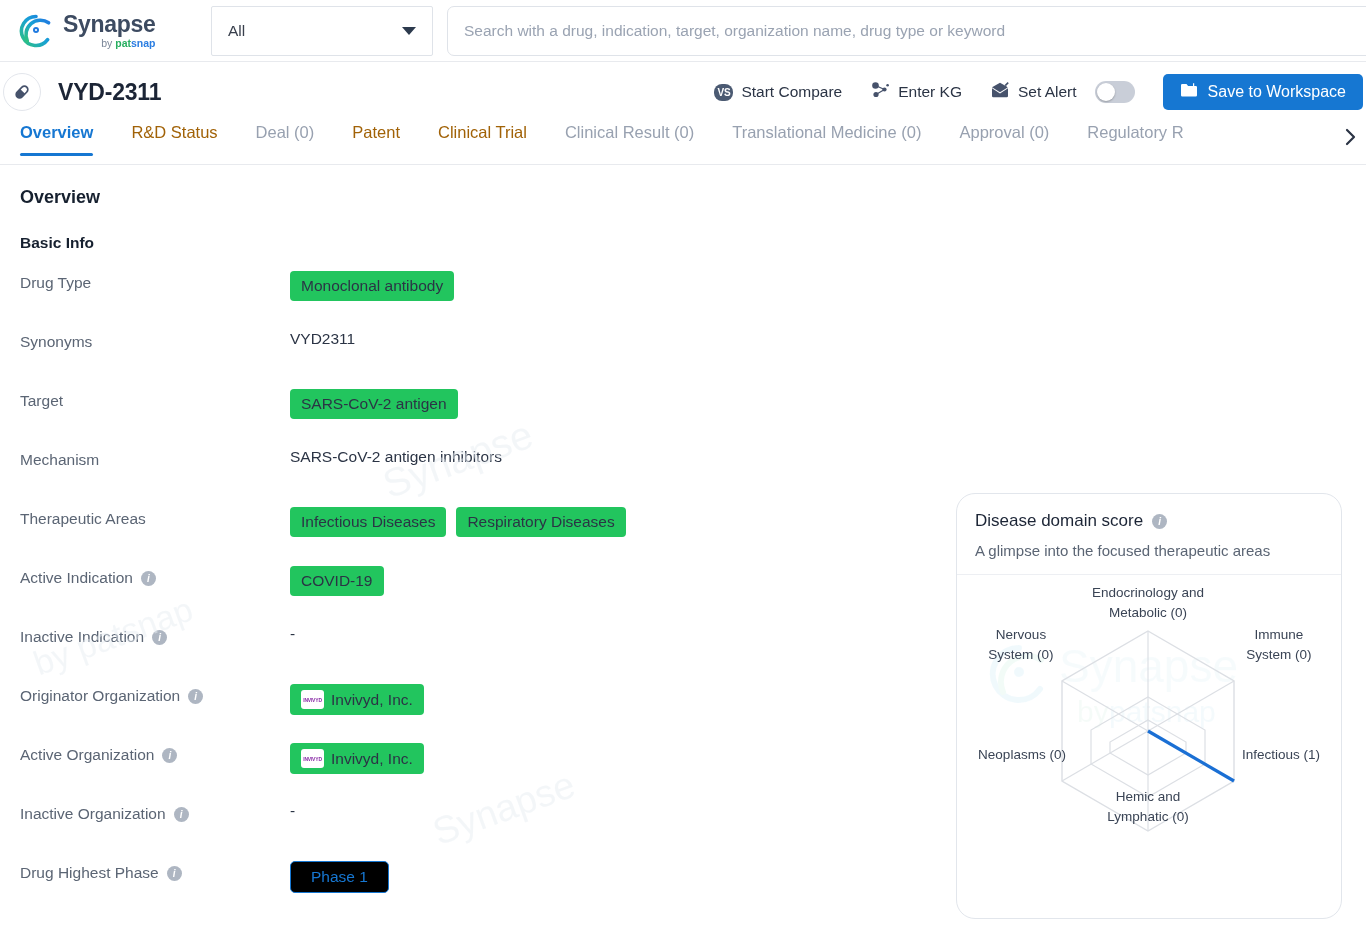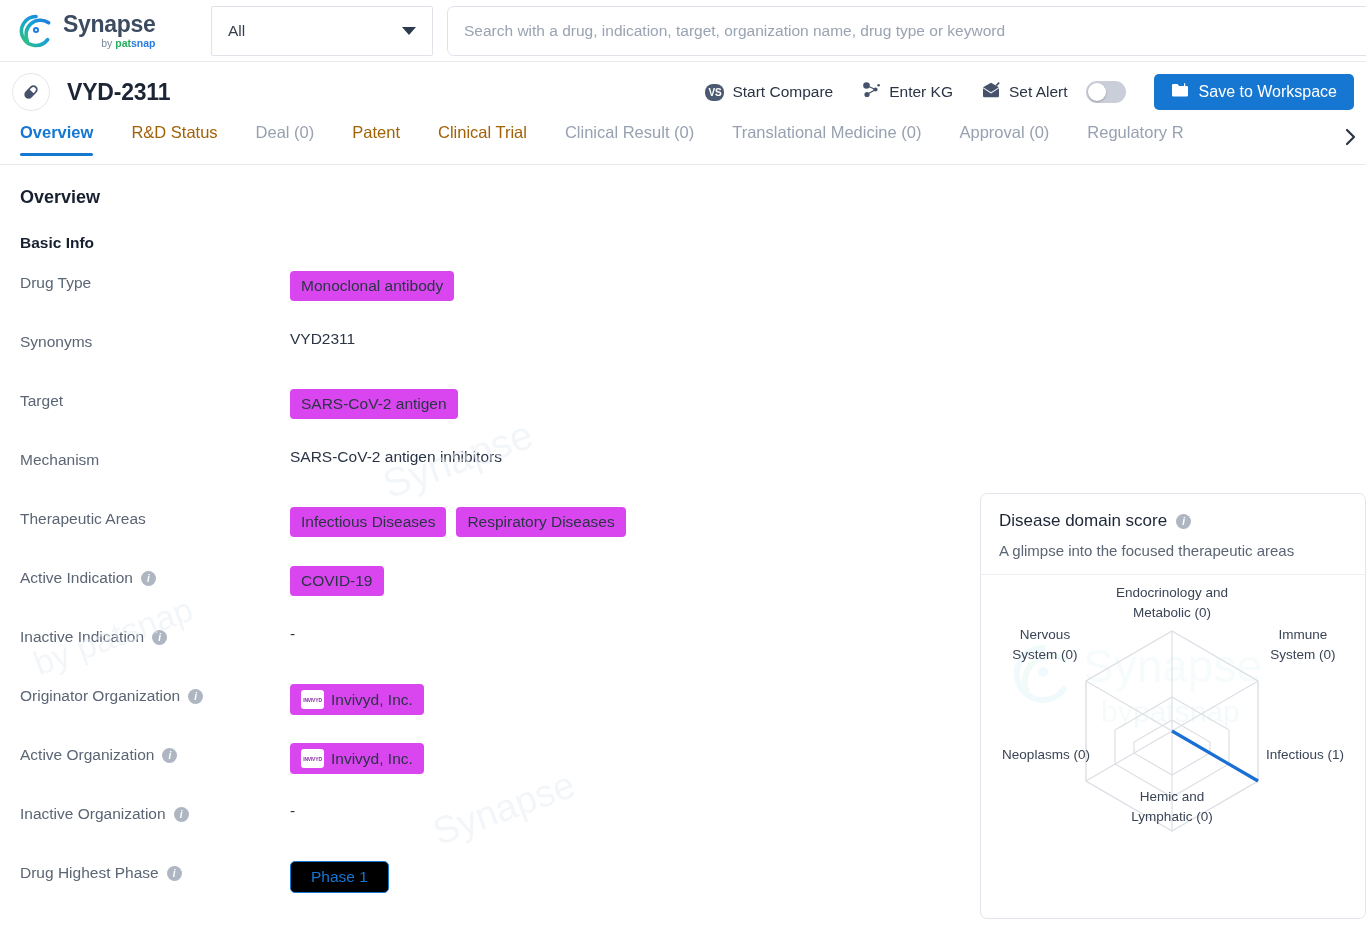--- a/index.html
+++ b/index.html
@@ -56,21 +56,21 @@
   .search-box input {
     border: 0; outline: 0; width: 100%;
     font-size: 15.5px; font-family: inherit; color: #39404d;
     background: transparent;
   }
   .search-box input::placeholder { color: #9aa3b2; }
 
   
   .drug-header {
     position: relative; height: 60px;
-    display: flex; align-items: center; padding: 0 12px;
+    display: flex; align-items: center; padding: 0 3px;
   }
   .drug-id { display: flex; align-items: center; }
   .pill-badge {
     width: 38px; height: 38px; border-radius: 50%;
     border: 1px solid #e3e6ec; background: #fff;
     display: flex; align-items: center; justify-content: center;
   }
   .drug-title {
     margin-left: 17px; font-size: 23px; font-weight: 700;
     color: #1c2536; letter-spacing: -0.2px;
@@ -158,42 +158,42 @@
     padding-top: 3px; font-size: 15.5px; color: #2b3445;
   }
   .info-icon {
     width: 15px; height: 15px; border-radius: 50%;
     background: #aeb6c2; color: #fff;
     font-size: 10px; font-weight: 700; font-style: italic;
     display: inline-flex; align-items: center; justify-content: center;
     flex: 0 0 15px; cursor: pointer;
   }
   .chip {
-    background: #d946ef; border-radius: 4px;
+    background: #22c55e; border-radius: 4px;
     padding: 6px 11px; font-size: 15.5px; color: #2b3445;
     cursor: pointer; white-space: nowrap;
   }
   .org-chip { display: inline-flex; align-items: center; gap: 7px; }
   .org-logo {
     width: 23px; height: 19px; background: #fff; border-radius: 3px;
     display: flex; align-items: center; justify-content: center;
     font-size: 5px; font-weight: 700; color: #8b2fa8;
     letter-spacing: -0.2px; overflow: hidden; flex: 0 0 23px;
   }
   .phase-chip {
     border: 1px solid #1677d2; color: #1677d2; background: #000000;
     border-radius: 5px; padding: 6px 20px; font-size: 15.5px; cursor: pointer;
   }
   .plain-dash { font-size: 15.5px; color: #2b3445; }
 
   
   .score-card {
-    position: absolute; left: 980px; top: 306px;
+    position: absolute; left: 956px; top: 306px;
     width: 386px; height: 426px;
-    border: 1px solid #e2e6ec; border-radius: 7px; background: #fff;
+    border: 1px solid #e2e6ec; border-radius: 19px; background: #fff;
   }
   .score-head { padding: 17px 18px 15px 18px; border-bottom: 1px solid #edeff3; }
   .score-title {
     font-size: 17px; color: #1c2536;
     display: flex; align-items: center; gap: 9px;
   }
   .score-sub { font-size: 15px; color: #5b6574; margin-top: 11px; }
   .radar-wrap { position: relative; height: 340px; }
   .radar-svg { position: absolute; left: 0; top: 0; }
   .radar-label {

